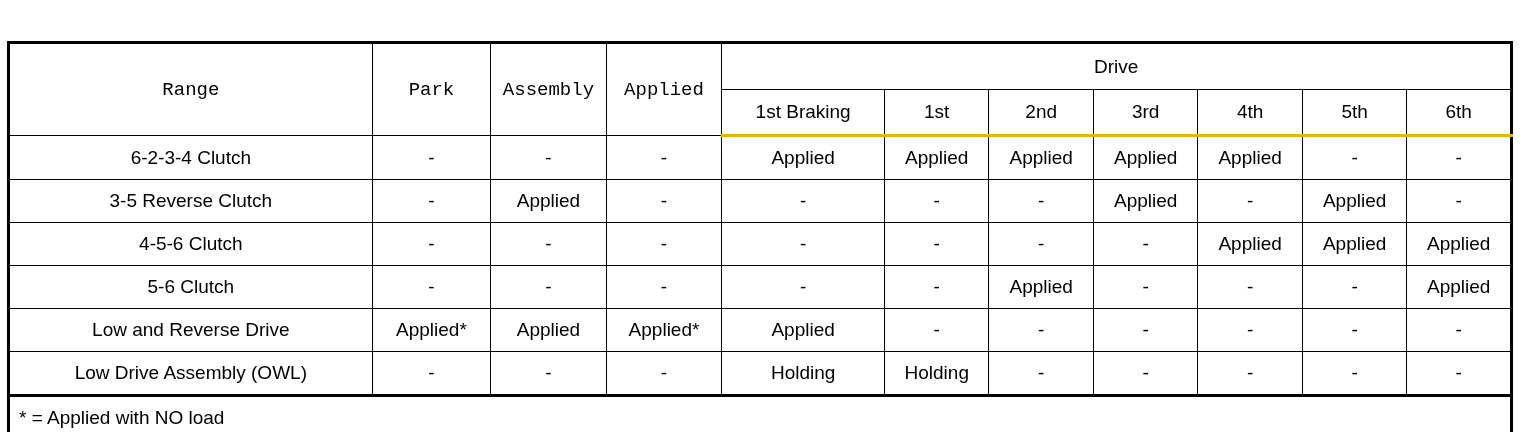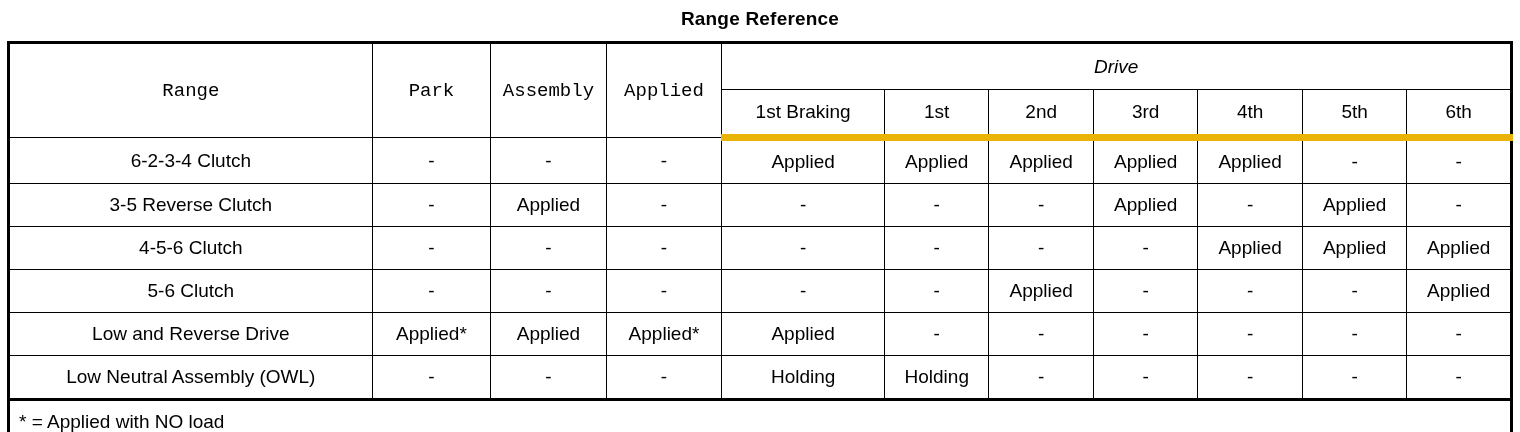--- a/index.html
+++ b/index.html
@@ -76,31 +76,30 @@
   }
   th.hdr-tall {
     height: 89px;
     vertical-align: bottom;
     padding-bottom: 9px;
   }
   th.hdr-drive {
     height: 45px;
     vertical-align: middle;
     border-bottom: 1px solid #000;
-    font-style: italic;
   }
   th.hdr-sub {
     height: 44px;
     vertical-align: bottom;
     padding-bottom: 9px;
   }
 
   
   tr.header-bottom > th {
-    border-bottom: 7px solid #eab308;
+    border-bottom: 3px solid #eab308;
   }
   th.hdr-range, th.hdr-tall {
     border-bottom: 3px solid #000;
     font-family: Liberation Mono, monospace;
   }
 
   tbody td {
     height: 42px;
   }
 
@@ -124,21 +123,20 @@
   col.c-reverse  { width: 115px; }
   col.c-neutral  { width: 115px; }
   col.c-brake    { width: 162px; }
   col.c-gear     { width: 104px; }
 </style>
 </head>
 <body>
 
 <div class="page">
 
-  <div class="title">Range Reference</div>
 
   <div class="table-wrap">
     <table class="range-table">
       <colgroup>
         <col class="c-range">
         <col class="c-park">
         <col class="c-reverse">
         <col class="c-neutral">
         <col class="c-brake">
         <col class="c-gear">
@@ -226,21 +224,21 @@
           <td>Applied*</td>
           <td>Applied</td>
           <td>-</td>
           <td>-</td>
           <td>-</td>
           <td>-</td>
           <td>-</td>
           <td>-</td>
         </tr>
         <tr>
-          <td class="rowlabel">Low Neutral Assembly (OWL)</td>
+          <td class="rowlabel">Low Drive Assembly (OWL)</td>
           <td>-</td>
           <td>-</td>
           <td>-</td>
           <td>Holding</td>
           <td>Holding</td>
           <td>-</td>
           <td>-</td>
           <td>-</td>
           <td>-</td>
           <td>-</td>

